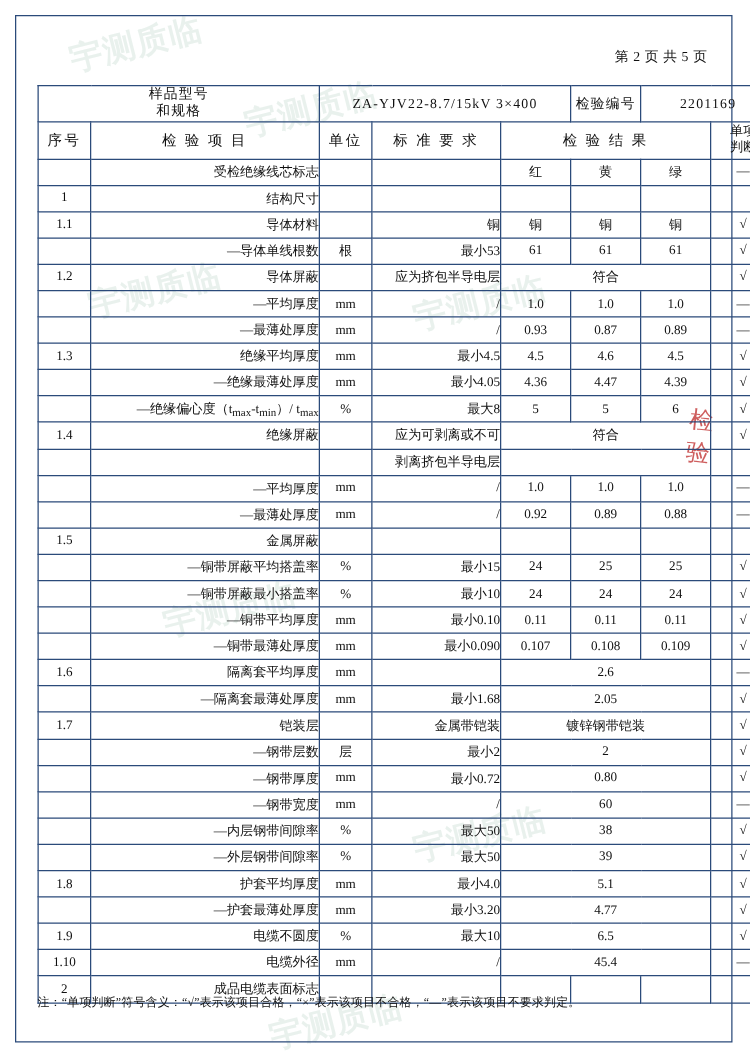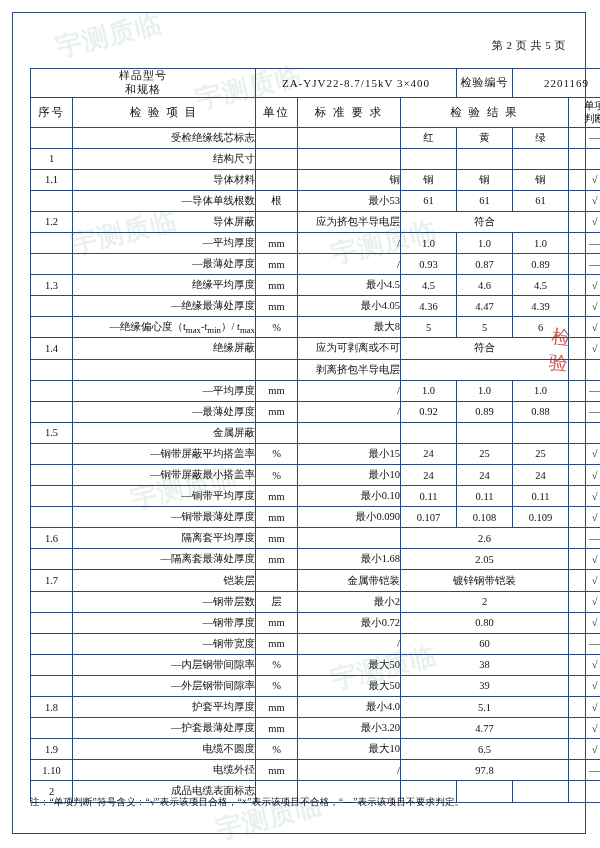--- a/index.html
+++ b/index.html
@@ -434,21 +434,21 @@
           <td class="c">%</td>
           <td class="l">最大10</td>
           <td class="c" colspan="3">6.5</td>
           <td class="c">√</td>
         </tr>
         <tr>
           <td class="c">1.10</td>
           <td class="l">电缆外径</td>
           <td class="c">mm</td>
           <td class="l">/</td>
-          <td class="c" colspan="3">97.8</td>
+          <td class="c" colspan="3">45.4</td>
           <td class="c">—</td>
         </tr>
         <tr>
           <td class="c">2</td>
           <td class="l">成品电缆表面标志</td>
           <td class="c"></td>
           <td class="l"></td>
           <td class="c"></td>
           <td class="c"></td>
           <td class="c"></td>

